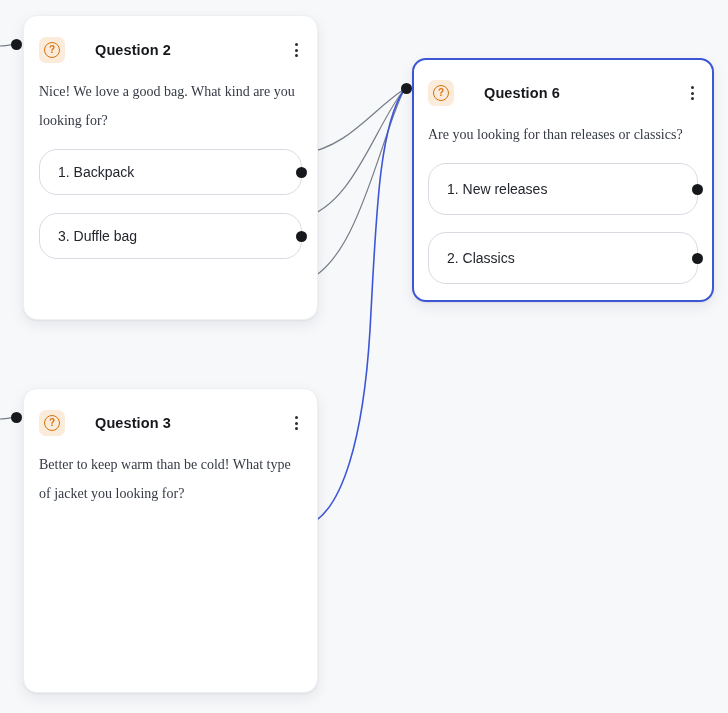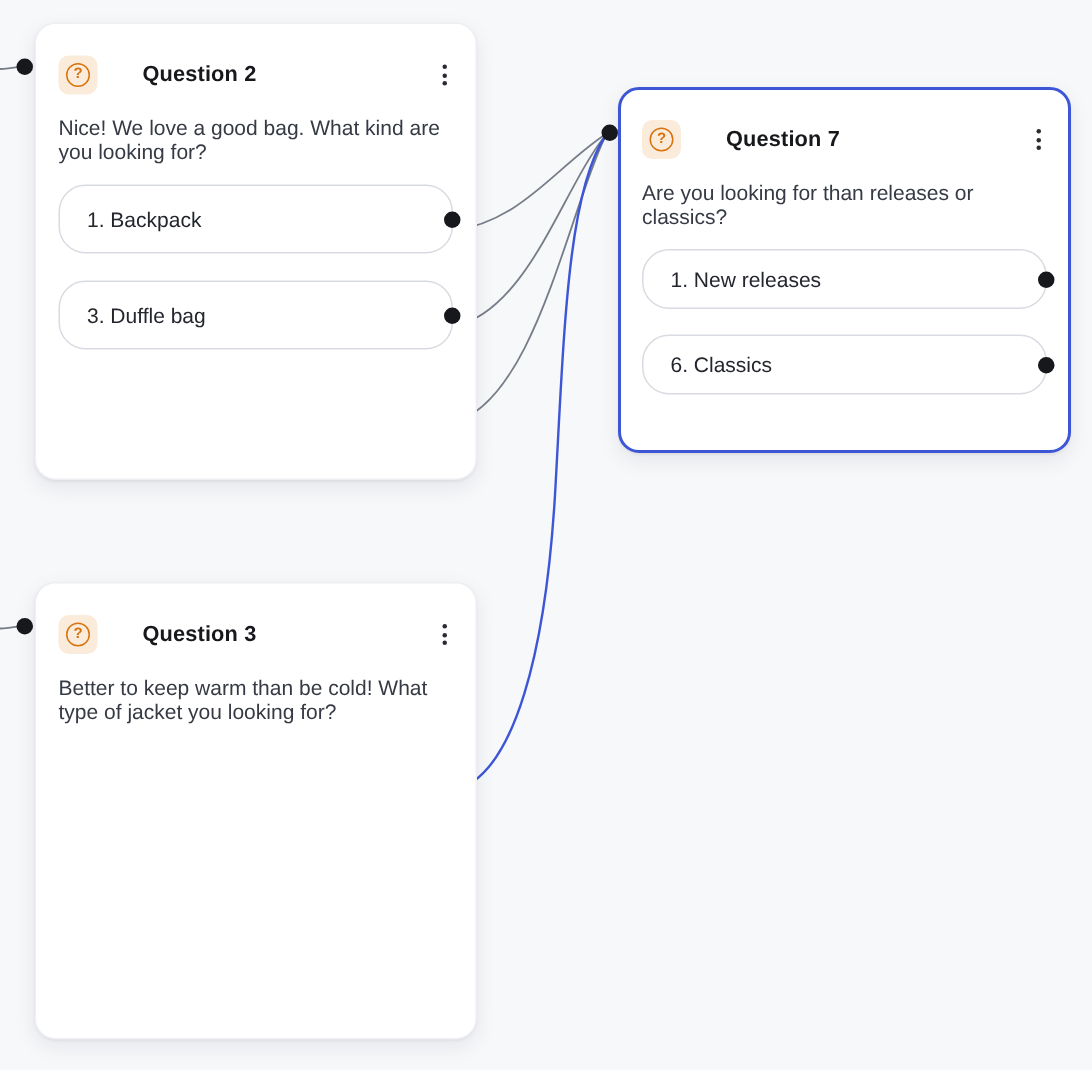--- a/index.html
+++ b/index.html
@@ -36,31 +36,31 @@
     color:#D9730D;font-size:10px;font-weight:bold;line-height:1;
     display:flex;align-items:center;justify-content:center;
   }
   .node-title{margin-left:30px;font-size:14.5px;font-weight:bold;color:#17181C;letter-spacing:.1px;}
   .kebab{
     margin-left:auto;display:flex;flex-direction:column;gap:2.5px;
     background:none;border:none;padding:5px 4px;cursor:pointer;
   }
   .kebab i{width:3px;height:3px;border-radius:50%;background:#2A2C33;display:block;}
 
-  .node-body{margin-top:13px;font-size:14px;line-height:16px;color:#353A44;max-width:276px;}
+  .node-body{margin-top:13px;font-size:14px;line-height:29px;color:#353A44;max-width:276px;font-family:Liberation Serif, serif;}
 
   .options{margin-top:14px;display:flex;flex-direction:column;gap:18px;}
   #node-q5 .options{gap:17px;}
   .option{
     position:relative;height:46px;box-sizing:border-box;background:#FFFFFF;
     border:1px solid #D8DBE1;border-radius:18px;
     display:flex;align-items:center;padding:0 18px;
     font-size:14px;color:#23262D;cursor:pointer;
   }
-  #node-q5 .option{height:40px;}
+  #node-q5 .option{height:52px;}
   .option.selected{border:1.5px solid #4C63DC;}
 
   .port{
     position:absolute;width:11px;height:11px;border-radius:50%;
     background:#17181C;z-index:4;cursor:crosshair;
   }
   .port-out{right:-6px;top:50%;margin-top:-5.5px;}
   .port-in{left:-13px;top:23px;}
 </style>
 </head>
@@ -102,35 +102,35 @@
       </div>
     </div>
   </div>
 
   <div class="node selected" id="node-q5">
     <span class="port port-in"></span>
     <div class="node-header">
       <div class="node-icon">
         <span class="icon-q">?</span>
       </div>
-      <div class="node-title">Question 7</div>
+      <div class="node-title">Question 6</div>
       <button class="kebab">
           <i></i>
           <i></i>
           <i></i>
         </button>
     </div>
     <div class="node-body">Are you looking for than releases or classics?</div>
     <div class="options">
       <div class="option">
         <span>1. New releases</span>
         <span class="port port-out"></span>
       </div>
       <div class="option">
-        <span>6. Classics</span>
+        <span>2. Classics</span>
         <span class="port port-out"></span>
       </div>
     </div>
   </div>
 
   <div class="node" id="node-q3">
     <span class="port port-in"></span>
     <div class="node-header">
       <div class="node-icon">
         <span class="icon-q">?</span>

